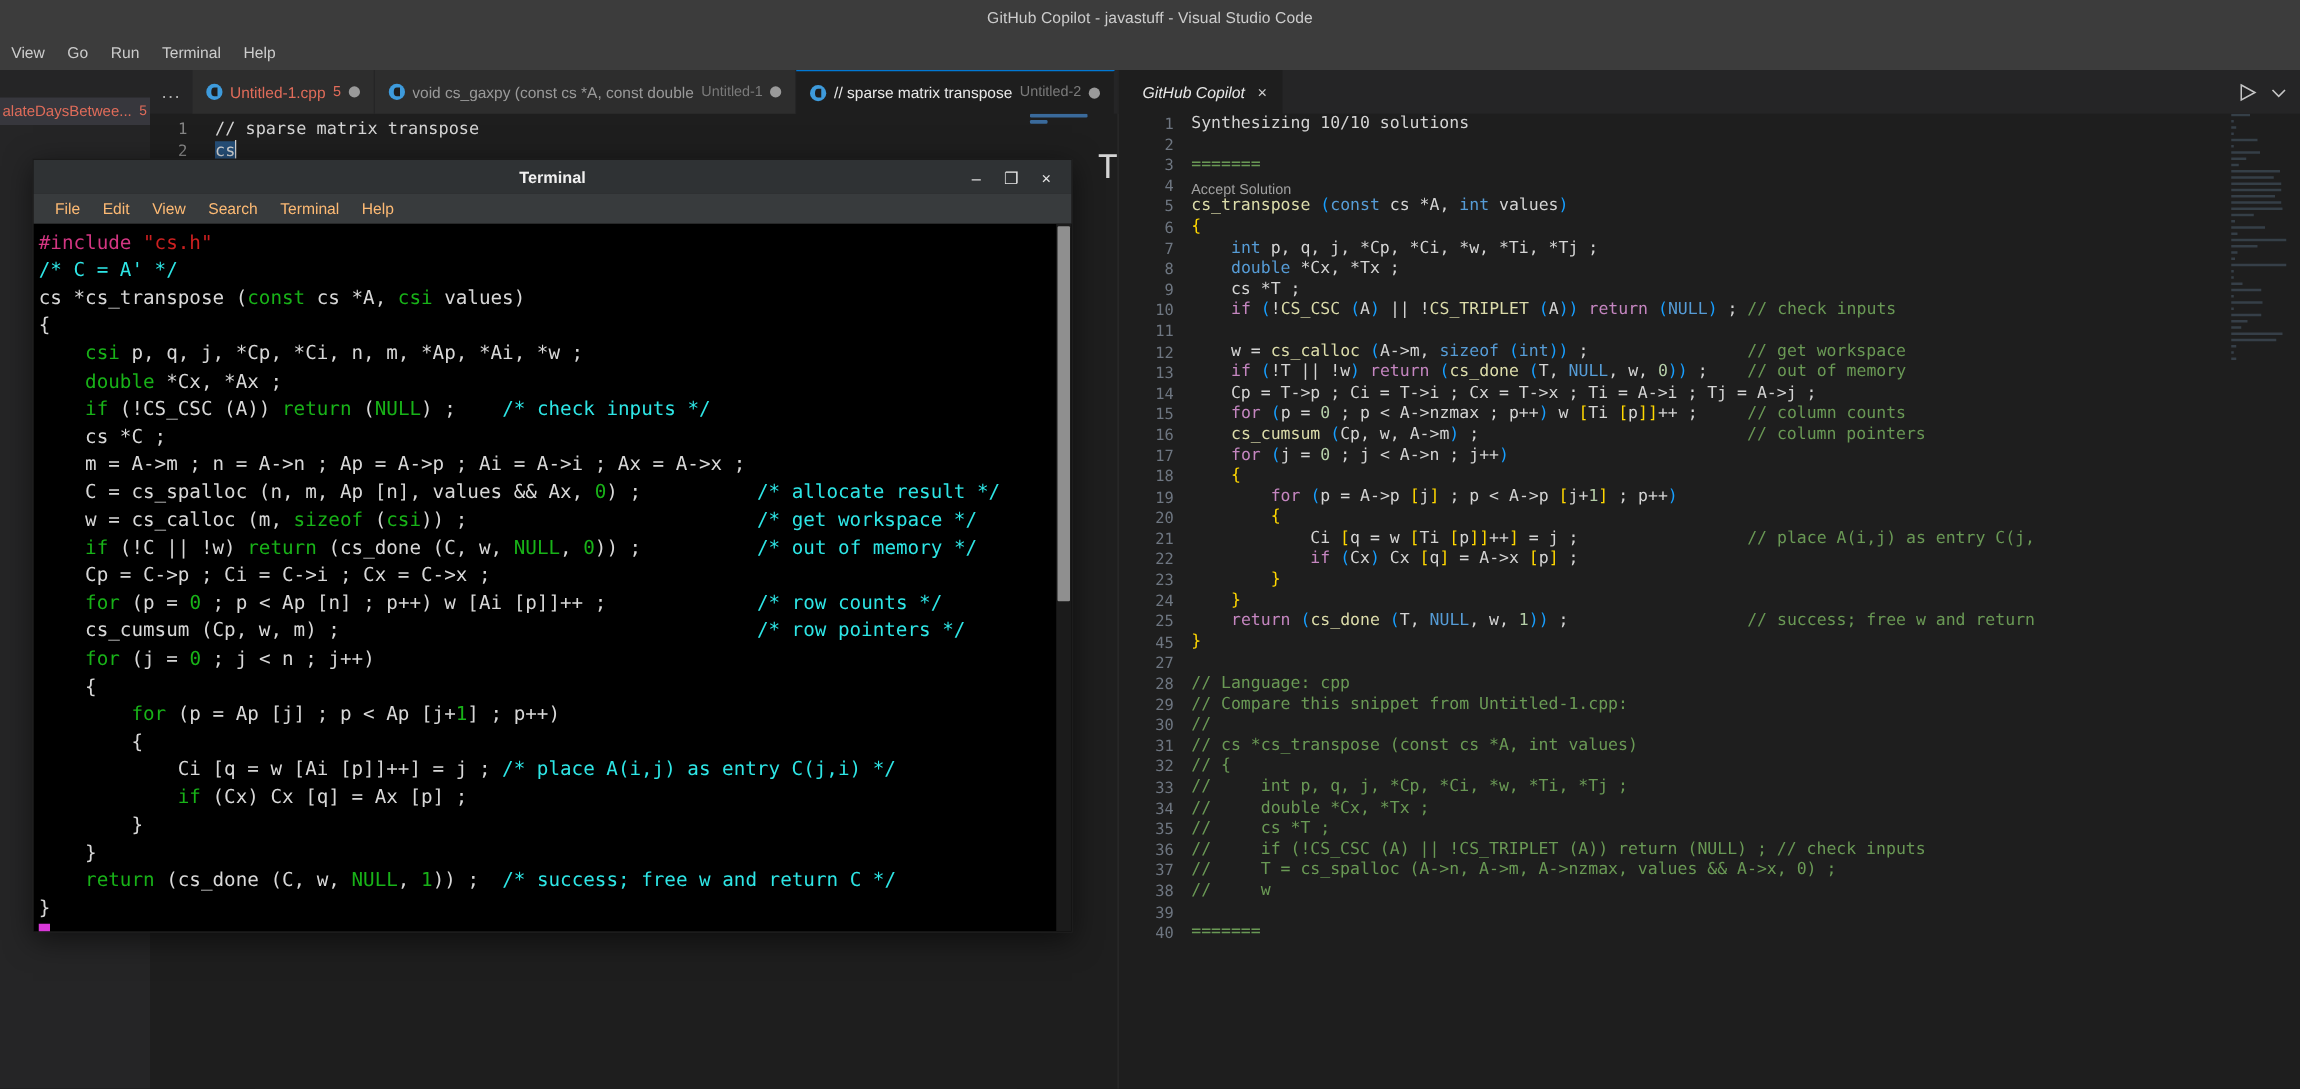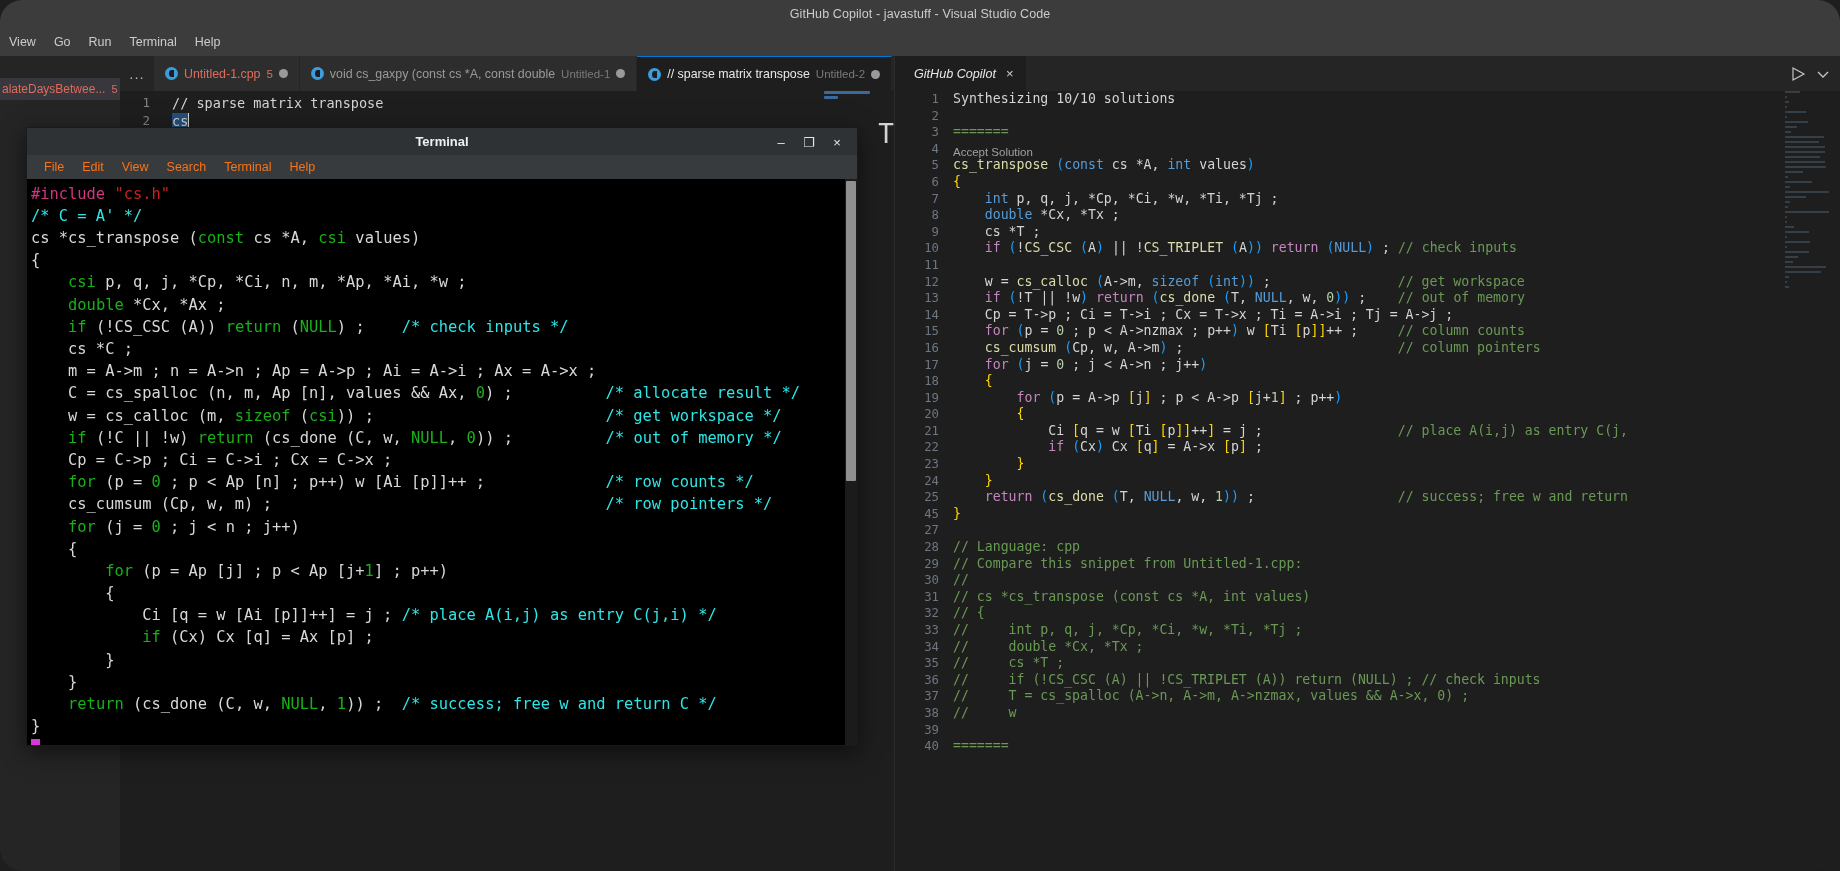--- a/index.html
+++ b/index.html
@@ -1,19 +1,19 @@
 <!DOCTYPE html>
 <html><head>
 <meta charset="utf-8">
 <style>
   html,body{margin:0;padding:0;background:#1e1e1e;}
   body{width:1840px;height:871px;overflow:hidden;
        font-family:"Liberation Sans",sans-serif;
        -webkit-font-smoothing:antialiased;}
-  .app{position:relative;width:1840px;height:871px;background:#1e1e1e;overflow:hidden;border-radius:22px;}
+  .app{position:relative;width:1840px;height:871px;background:#1e1e1e;overflow:hidden;}
 
   
   .titlebar{height:28px;background:#3c3c3c;color:#cccccc;display:flex;
             align-items:center;justify-content:center;font-size:12.5px;}
   .titlebar .ttl{letter-spacing:.1px;}
 
   
   .menubar{height:28px;background:#3c3c3c;display:flex;align-items:center;
            padding-left:0px;color:#cccccc;font-size:12.5px;}
   .menubar .mi{padding:3px 9px;cursor:default;white-space:nowrap;}
@@ -103,21 +103,21 @@
      background:#2b2b2b;border:1px solid #1a1a1a;box-shadow:0 6px 22px rgba(0,0,0,.55);
      display:flex;flex-direction:column;}
   .termtitle{height:28px;background:#2f3234;display:flex;align-items:center;
      color:#f0f0f0;font-size:13px;position:relative;}
   .termtitle .tt{flex:1;text-align:center;font-weight:bold;}
   .termtitle .btns{position:absolute;right:6px;top:0;height:28px;display:flex;
      align-items:center;gap:0px;}
   .termtitle .wb{width:28px;height:22px;display:flex;align-items:center;
      justify-content:center;color:#e6e6e6;font-size:13px;}
   .termmenu{height:24px;background:#383b3d;display:flex;align-items:center;
-     color:#f97316;font-size:12.5px;padding-left:8px;}
+     color:#fdba74;font-size:12.5px;padding-left:8px;}
   .termmenu .tm{padding:2px 9px;}
   .termbody{flex:1 1 auto;background:#000;position:relative;overflow:hidden;
      font-family:"DejaVu Sans Mono","Liberation Mono",monospace;
      font-size:15.4px;line-height:22.2px;padding:4px 0 0 4px;}
   .tline{white-space:pre;color:#d8d8d8;height:22.2px;}
   .tg{color:#18b218}      
   .tc{color:#2ee6e6}      
   .tm2{color:#d33682}     
   .tr{color:#cc2020}      
   .tcur{display:inline-block;width:9px;height:17px;background:#d838d8;vertical-align:-3px;}

